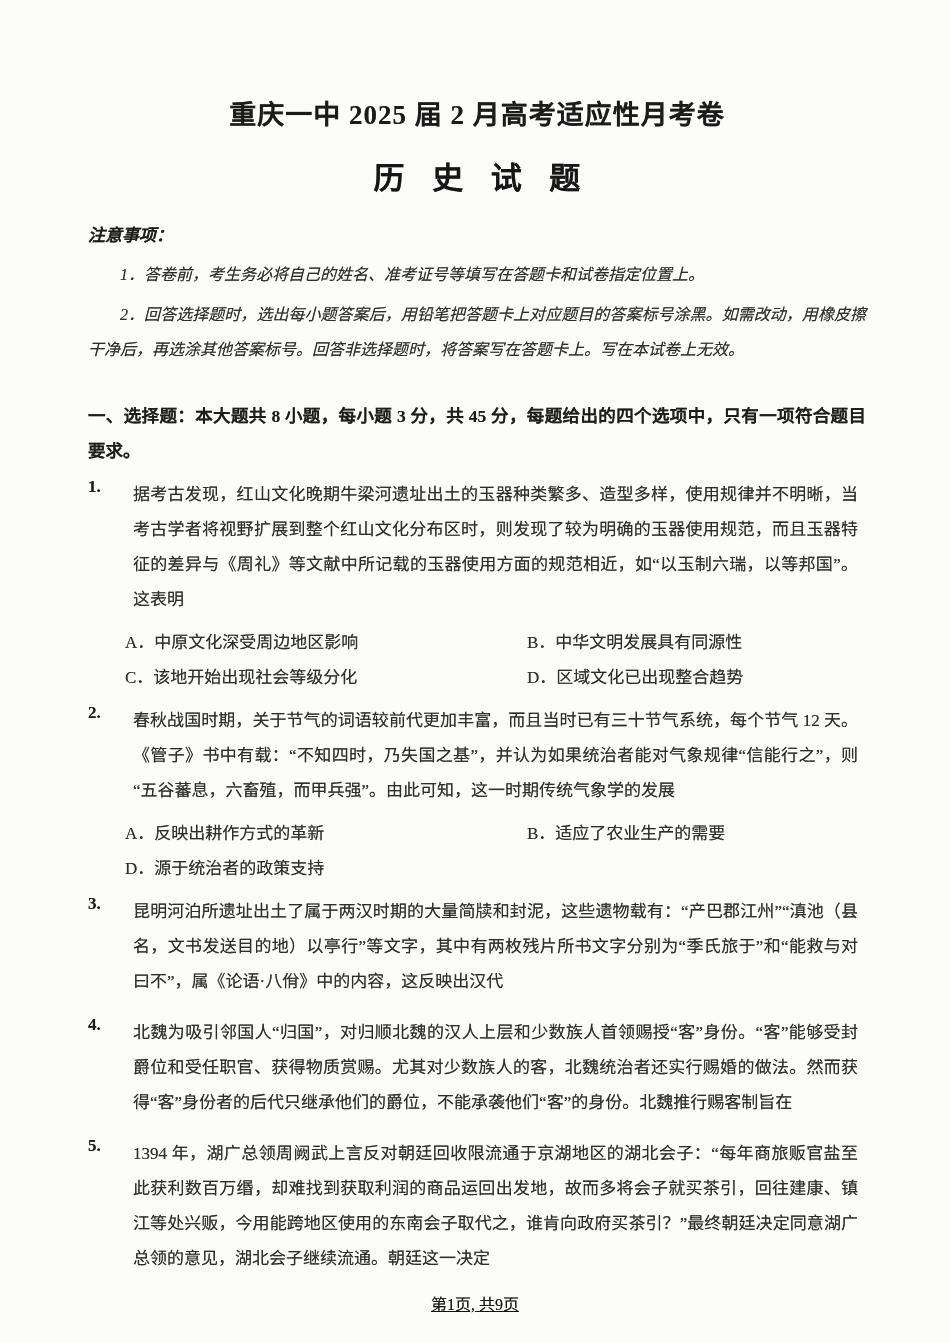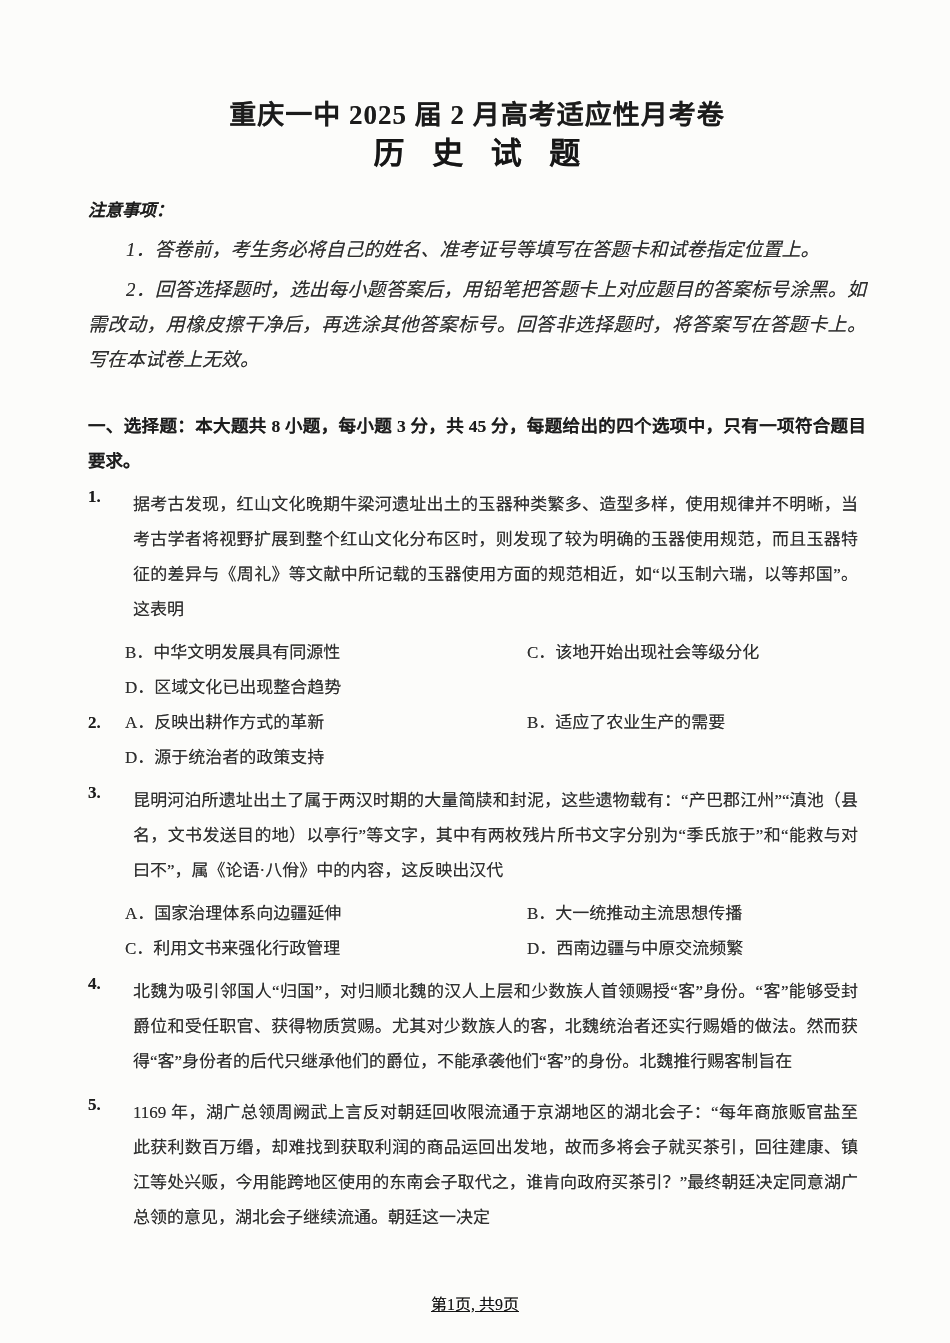--- a/index.html
+++ b/index.html
@@ -25,21 +25,21 @@
     margin: 0;
     text-align: center;
     font-size: 27px;
     font-weight: 700;
     letter-spacing: 1px;
     color: #1b1b1b;
     line-height: 34px;
   }
 
   .exam-subtitle {
-    margin: 3px 0 0 0;
+    margin: 28px 0 0 0;
     text-align: center;
     font-size: 31px;
     font-weight: 700;
     color: #161616;
     letter-spacing: 0.32em;
     text-indent: 0.32em;
     line-height: 38px;
   }
 
   .notice { margin-top: 22px; font-style: italic; }
@@ -47,21 +47,21 @@
   .notice-heading {
     margin: 0;
     font-size: 17px;
     font-weight: 700;
     color: #1d1d1d;
     line-height: 32px;
   }
 
   .notice-item {
     margin: 5px 0 0 0;
-    font-size: 19px;
+    font-size: 16px;
     line-height: 35px;
     text-indent: 2em;
     text-align: justify;
   }
 
   .section-heading {
     margin: 32px 0 0 0;
     font-size: 17.5px;
     font-weight: 700;
     color: #1d1d1d;
@@ -121,62 +121,58 @@
     <p class="notice-item">2．回答选择题时，选出每小题答案后，用铅笔把答题卡上对应题目的答案标号涂黑。如需改动，用橡皮擦干净后，再选涂其他答案标号。回答非选择题时，将答案写在答题卡上。写在本试卷上无效。</p>
   </div>
 
   <p class="section-heading">一、选择题：本大题共 8 小题，每小题 3 分，共 45 分，每题给出的四个选项中，只有一项符合题目要求。</p>
 
   <div class="question">
     <div class="q-num">1.</div>
     <div class="q-body">
       <p class="q-stem">据考古发现，红山文化晚期牛梁河遗址出土的玉器种类繁多、造型多样，使用规律并不明晰，当考古学者将视野扩展到整个红山文化分布区时，则发现了较为明确的玉器使用规范，而且玉器特征的差异与《周礼》等文献中所记载的玉器使用方面的规范相近，如“以玉制六瑞，以等邦国”。这表明</p>
       <div class="q-options">
+        <span>A．中原文化深受周边地区影响</span>
         <span>B．中华文明发展具有同源性</span>
         <span>C．该地开始出现社会等级分化</span>
         <span>D．区域文化已出现整合趋势</span>
       </div>
     </div>
   </div>
 
   <div class="question">
     <div class="q-num">2.</div>
     <div class="q-body">
+      <p class="q-stem">春秋战国时期，关于节气的词语较前代更加丰富，而且当时已有三十节气系统，每个节气 12 天。《管子》书中有载：“不知四时，乃失国之基”，并认为如果统治者能对气象规律“信能行之”，则“五谷蕃息，六畜殖，而甲兵强”。由此可知，这一时期传统气象学的发展</p>
       <div class="q-options">
         <span>A．反映出耕作方式的革新</span>
         <span>B．适应了农业生产的需要</span>
         <span>D．源于统治者的政策支持</span>
       </div>
     </div>
   </div>
 
   <div class="question">
     <div class="q-num">3.</div>
     <div class="q-body">
       <p class="q-stem">昆明河泊所遗址出土了属于两汉时期的大量简牍和封泥，这些遗物载有：“产巴郡江州”“滇池（县名，文书发送目的地）以亭行”等文字，其中有两枚残片所书文字分别为“季氏旅于”和“能救与对曰不”，属《论语·八佾》中的内容，这反映出汉代</p>
-      <div class="q-options">
-        <span>A．国家治理体系向边疆延伸</span>
-        <span>B．大一统推动主流思想传播</span>
-        <span>C．利用文书来强化行政管理</span>
-        <span>D．西南边疆与中原交流频繁</span>
-      </div>
     </div>
   </div>
 
   <div class="question">
     <div class="q-num">4.</div>
     <div class="q-body">
       <p class="q-stem">北魏为吸引邻国人“归国”，对归顺北魏的汉人上层和少数族人首领赐授“客”身份。“客”能够受封爵位和受任职官、获得物质赏赐。尤其对少数族人的客，北魏统治者还实行赐婚的做法。然而获得“客”身份者的后代只继承他们的爵位，不能承袭他们“客”的身份。北魏推行赐客制旨在</p>
     </div>
   </div>
 
   <div class="question">
     <div class="q-num">5.</div>
     <div class="q-body">
-      <p class="q-stem">1169 年，湖广总领周阙武上言反对朝廷回收限流通于京湖地区的湖北会子：“每年商旅贩官盐至此获利数百万缗，却难找到获取利润的商品运回出发地，故而多将会子就买茶引，回往建康、镇江等处兴贩，今用能跨地区使用的东南会子取代之，谁肯向政府买茶引？”最终朝廷决定同意湖广总领的意见，湖北会子继续流通。朝廷这一决定</p>
+      <p class="q-stem">1394 年，湖广总领周阙武上言反对朝廷回收限流通于京湖地区的湖北会子：“每年商旅贩官盐至此获利数百万缗，却难找到获取利润的商品运回出发地，故而多将会子就买茶引，回往建康、镇江等处兴贩，今用能跨地区使用的东南会子取代之，谁肯向政府买茶引？”最终朝廷决定同意湖广总领的意见，湖北会子继续流通。朝廷这一决定</p>
     </div>
   </div>
 
   <div class="page-footer">
     <span>第1页, 共9页</span>
   </div>
 
 </div>
 
 </body></html>

